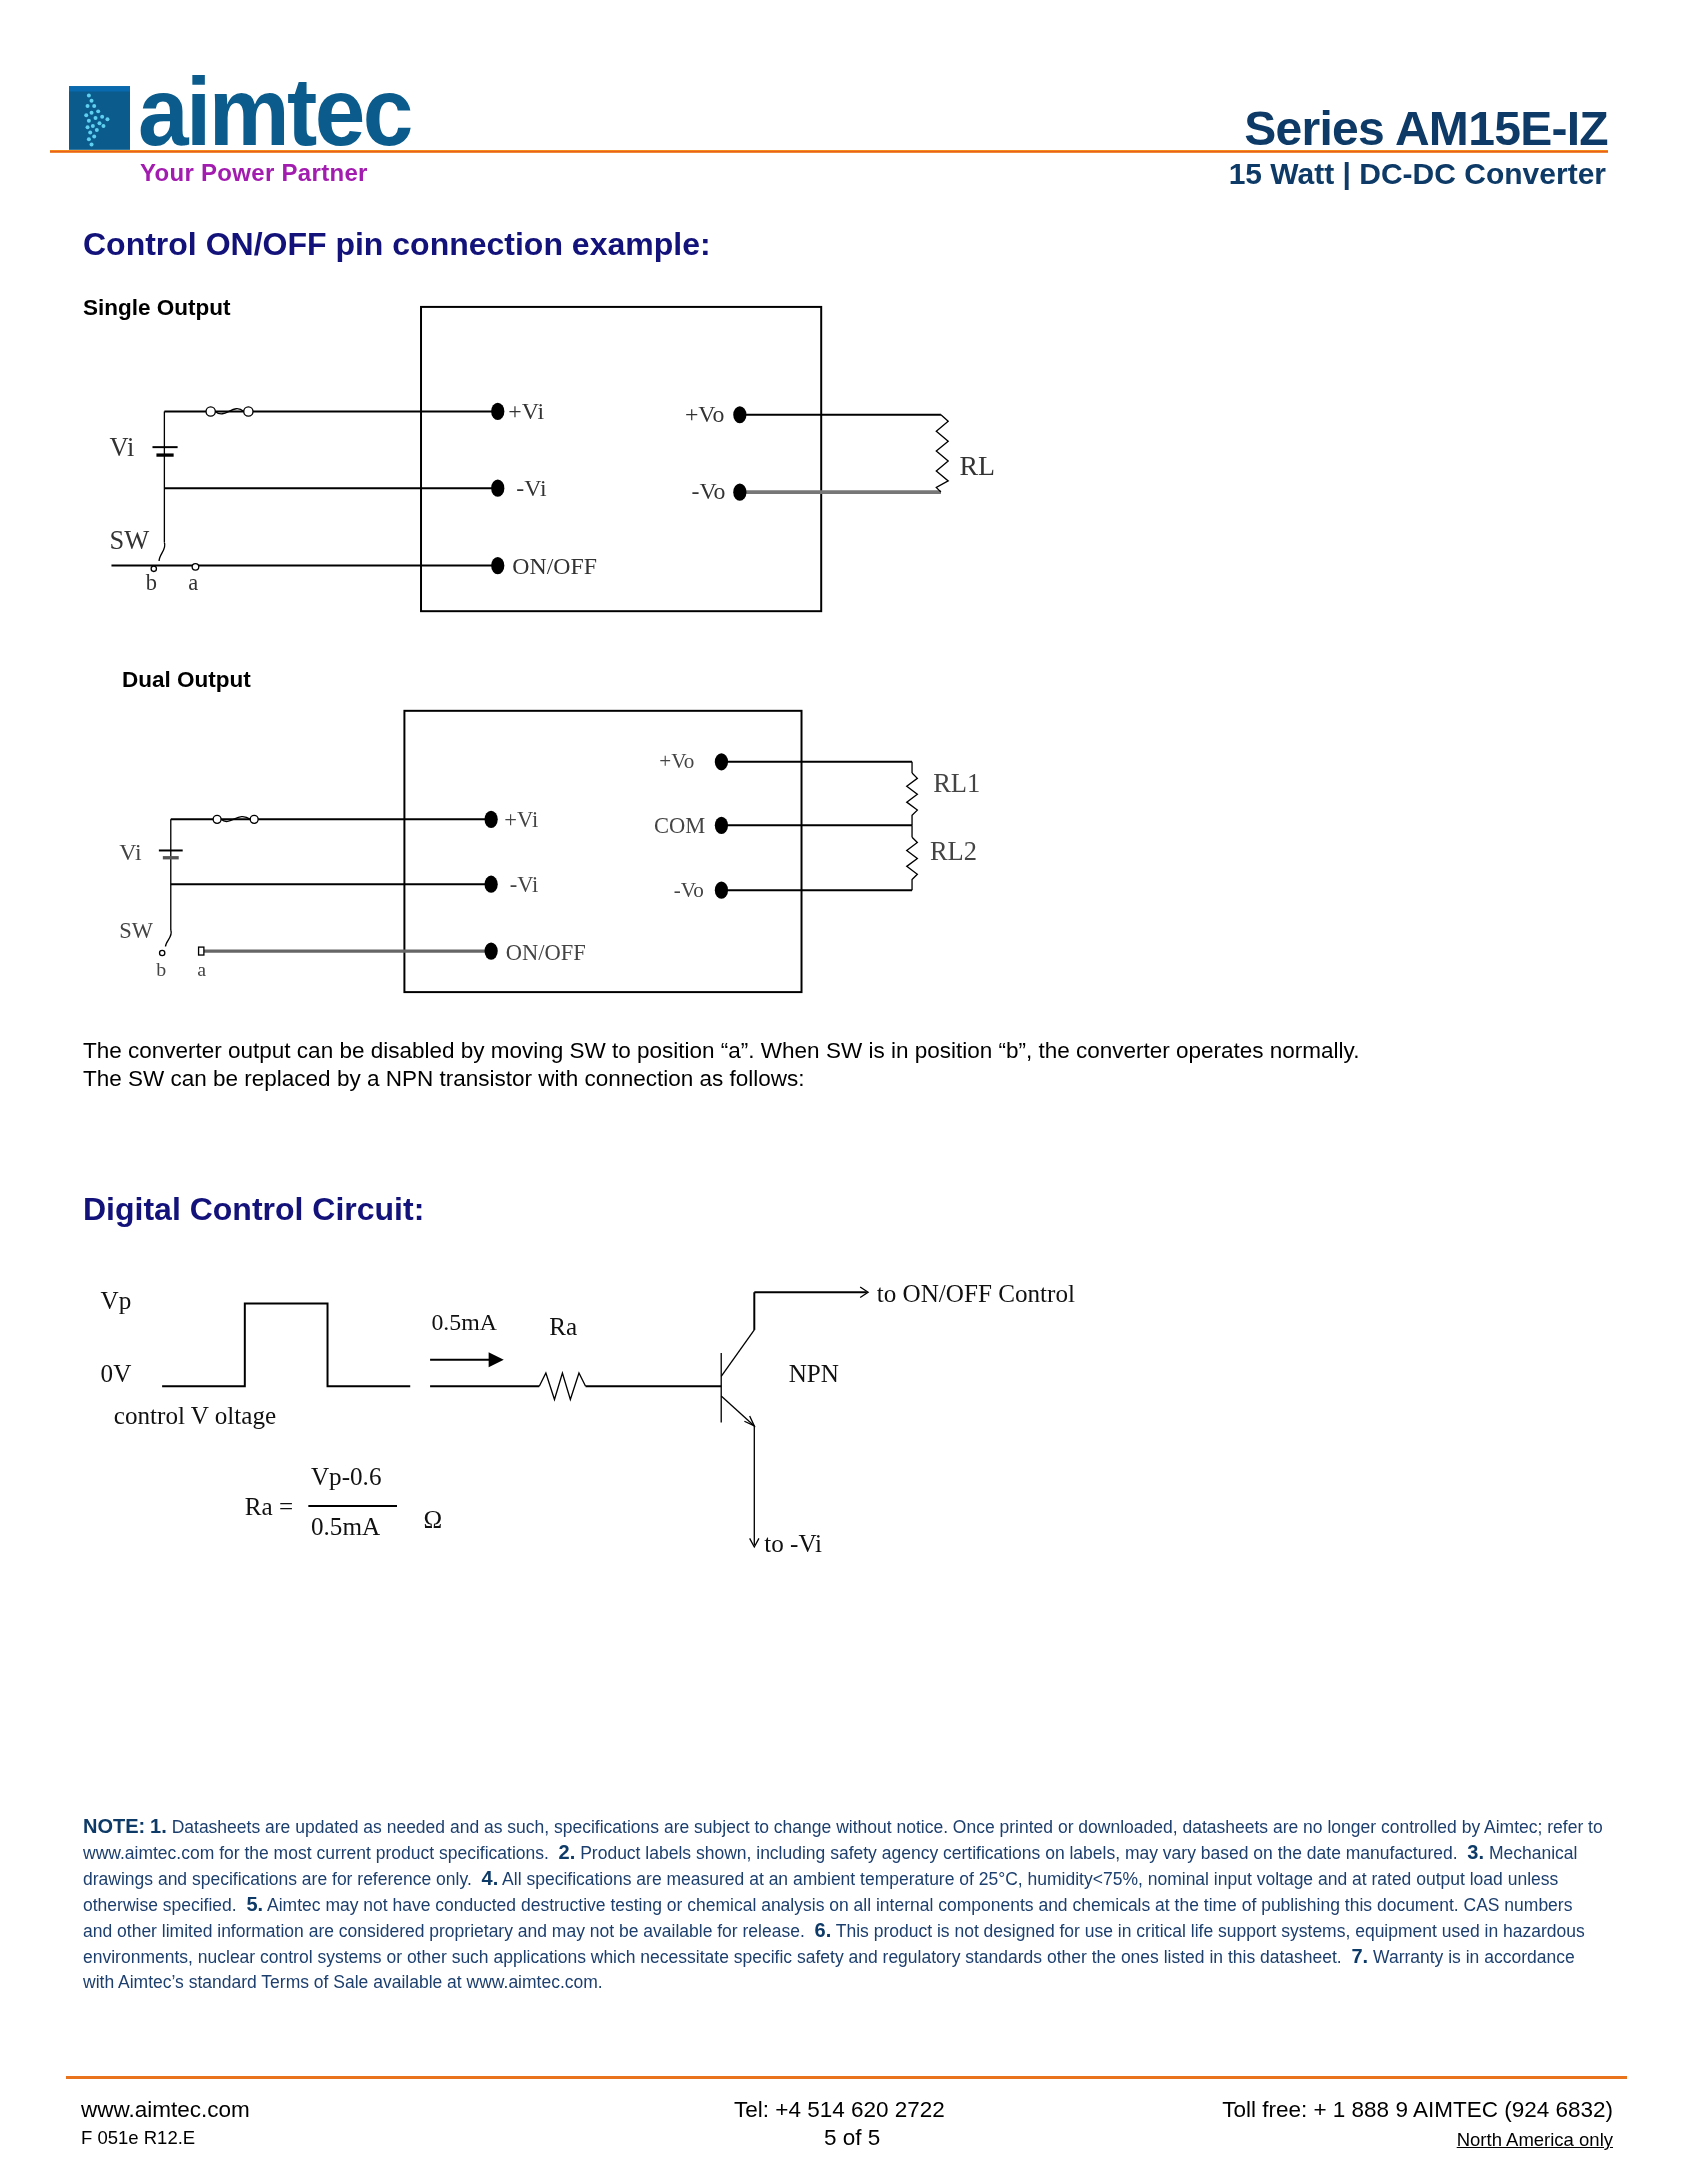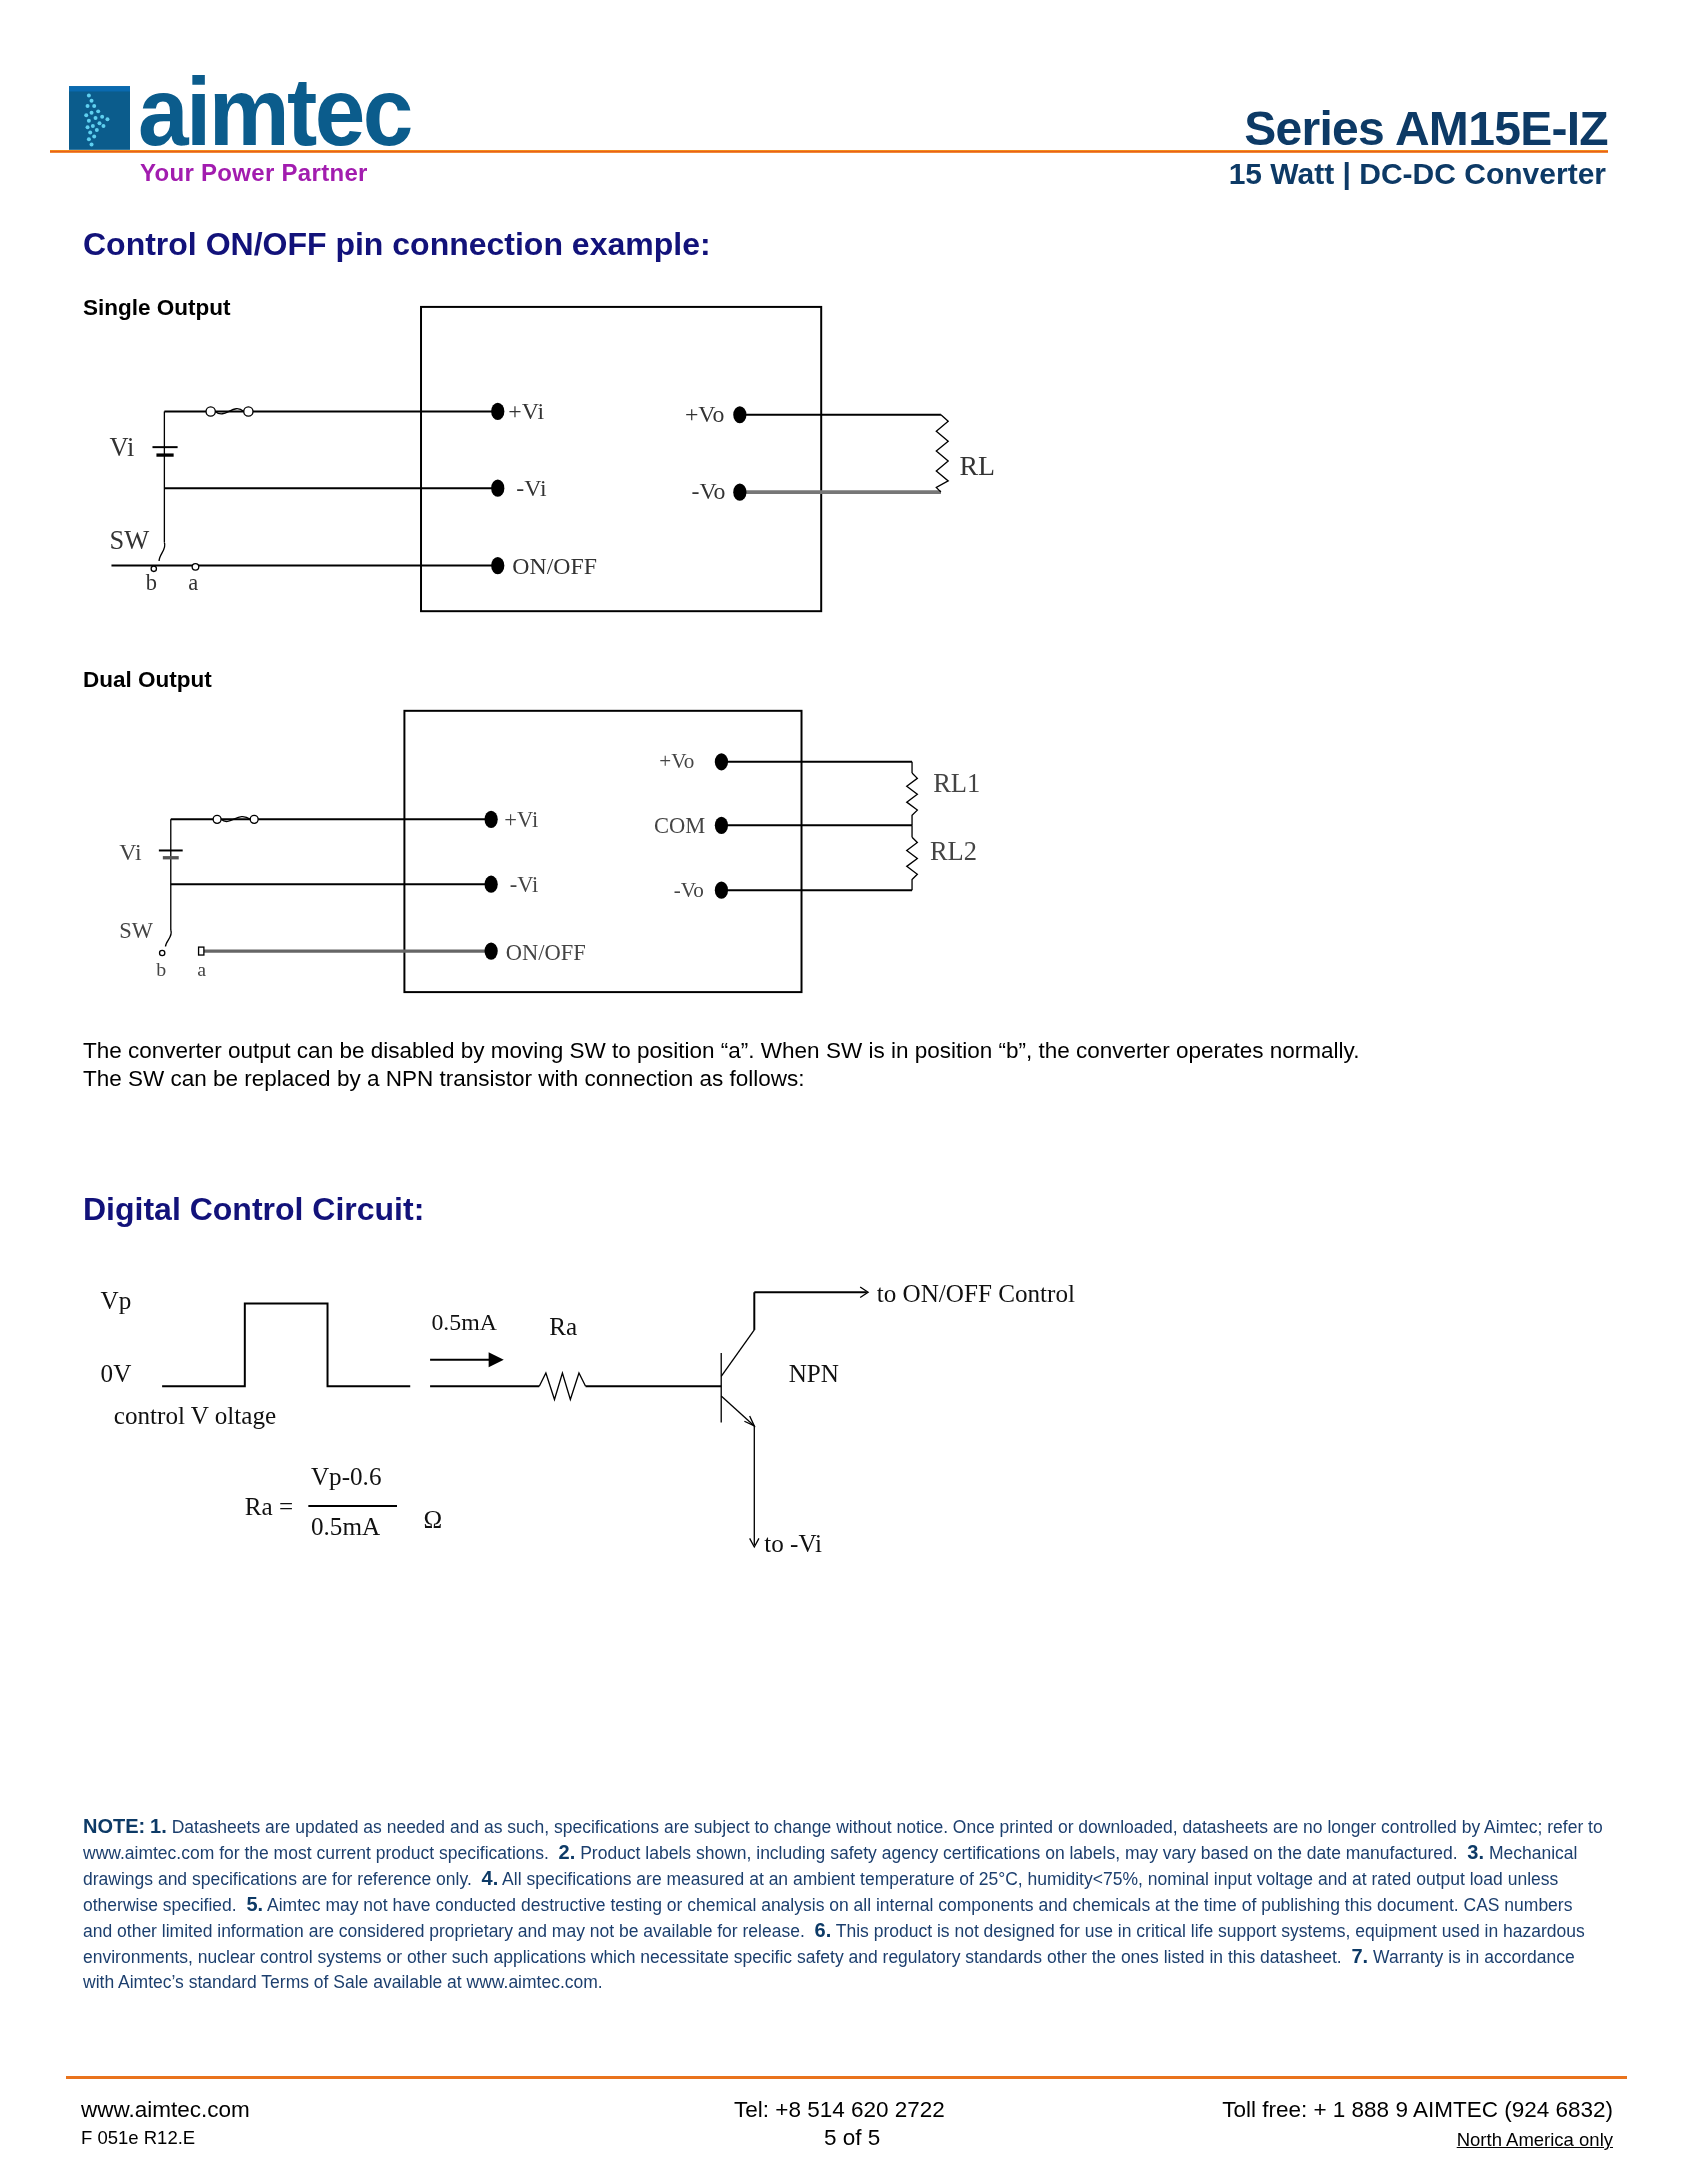--- a/index.html
+++ b/index.html
@@ -117,21 +117,21 @@
     <text x="284" y="892" font-size="34">a</text>
     <text x="768" y="634" font-size="36">+Vi</text>
     <text x="780" y="750" font-size="36">-Vi</text>
     <text x="774" y="868" font-size="36">ON/OFF</text>
     <text x="1035" y="638" font-size="36">+Vo</text>
     <text x="1045" y="755" font-size="36">-Vo</text>
     <text x="1450" y="718" font-size="42">RL</text>
   </g>
 </svg>
 
-<div class="abs h3" style="top:667px;">Dual Output</div>
+<div class="abs h3" style="top:667px;margin-left:39px;">Dual Output</div>
 
 <svg class="abs" style="left:0; top:0;" width="1059" height="1006" viewBox="0 0 1600 1520">
   <g stroke="#000" fill="none">
     <rect x="611" y="1074" width="600" height="425" stroke-width="3"></rect>
     <line x1="258" y1="1238" x2="742" y2="1238" stroke-width="3"></line>
     <line x1="258" y1="1238" x2="258" y2="1405" stroke-width="2"></line>
     <line x1="258" y1="1336" x2="742" y2="1336" stroke-width="3"></line>
     <line x1="308" y1="1437" x2="742" y2="1437" stroke-width="5" stroke="#666"></line>
     <line x1="1093" y1="1151" x2="1378" y2="1151" stroke-width="3"></line>
     <line x1="1093" y1="1247" x2="1378" y2="1247" stroke-width="3"></line>
@@ -242,17 +242,17 @@
   <span><b>3.</b> <span>Mechanical drawings and specifications are for reference only.</span></span>&nbsp;
   <span><b>4.</b> <span>All specifications are measured at an ambient temperature of 25°C, humidity&lt;75%, nominal input voltage and at rated output load unless otherwise specified.</span></span>&nbsp;
   <span><b>5.</b> <span>Aimtec may not have conducted destructive testing or chemical analysis on all internal components and chemicals at the time of publishing this document.  CAS numbers and other limited information are considered proprietary and may not be available for release.</span></span>&nbsp;
   <span><b>6.</b> <span>This product is not designed for use in critical life support systems, equipment used in hazardous environments, nuclear control systems or other such applications which necessitate specific safety and regulatory standards other the ones listed in this datasheet.</span></span>&nbsp;
   <span><b>7.</b> <span>Warranty is in accordance with Aimtec’s standard Terms of Sale available at www.aimtec.com.</span></span>
 </div>
 
 <div class="abs footer-rule"></div>
 <div class="abs f-text" style="left:81px; top:2097px;">www.aimtec.com</div>
 <div class="abs f-small" style="left:81px; top:2127px;">F 051e R12.E</div>
-<div class="abs f-text" style="left:734px; top:2097px;">Tel: +8 514 620 2722</div>
+<div class="abs f-text" style="left:734px; top:2097px;">Tel: +4 514 620 2722</div>
 <div class="abs f-text" style="left:824px; top:2125px;text-align:right;">5 of 5</div>
 <div class="abs f-text" style="right:74px; top:2097px; text-align:right;">Toll free: + 1 888 9 AIMTEC (924 6832)</div>
 <div class="abs f-small" style="right:74px; top:2129px; text-align:right;text-decoration:underline;">North America only</div>
 
 
 </body></html>

